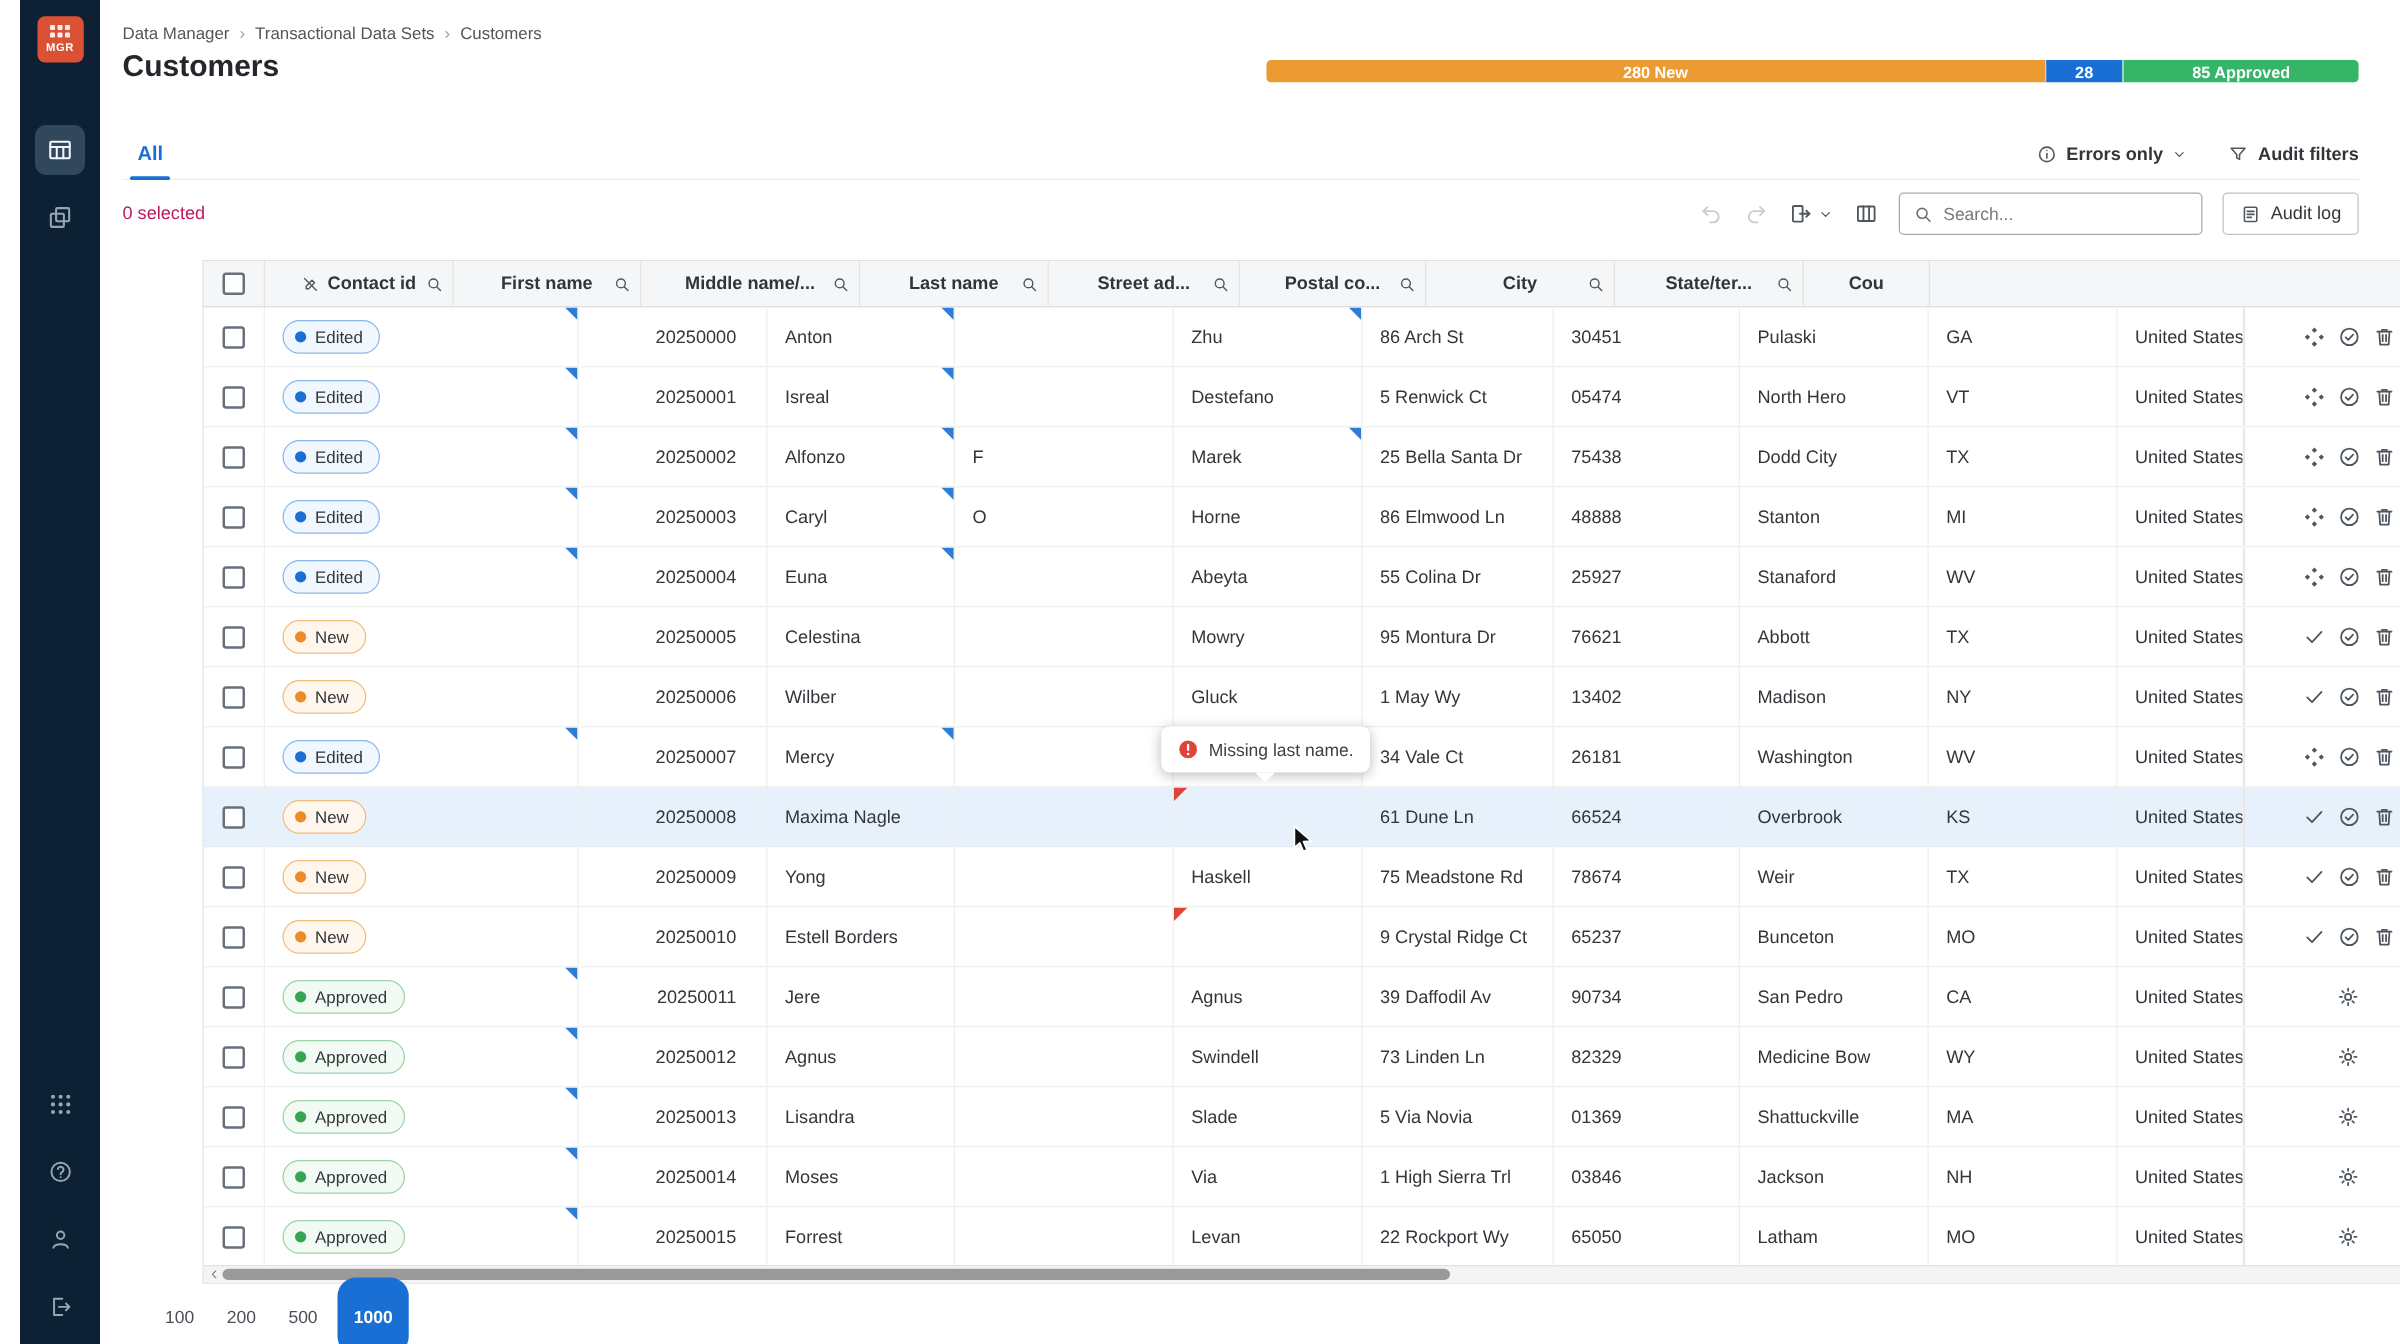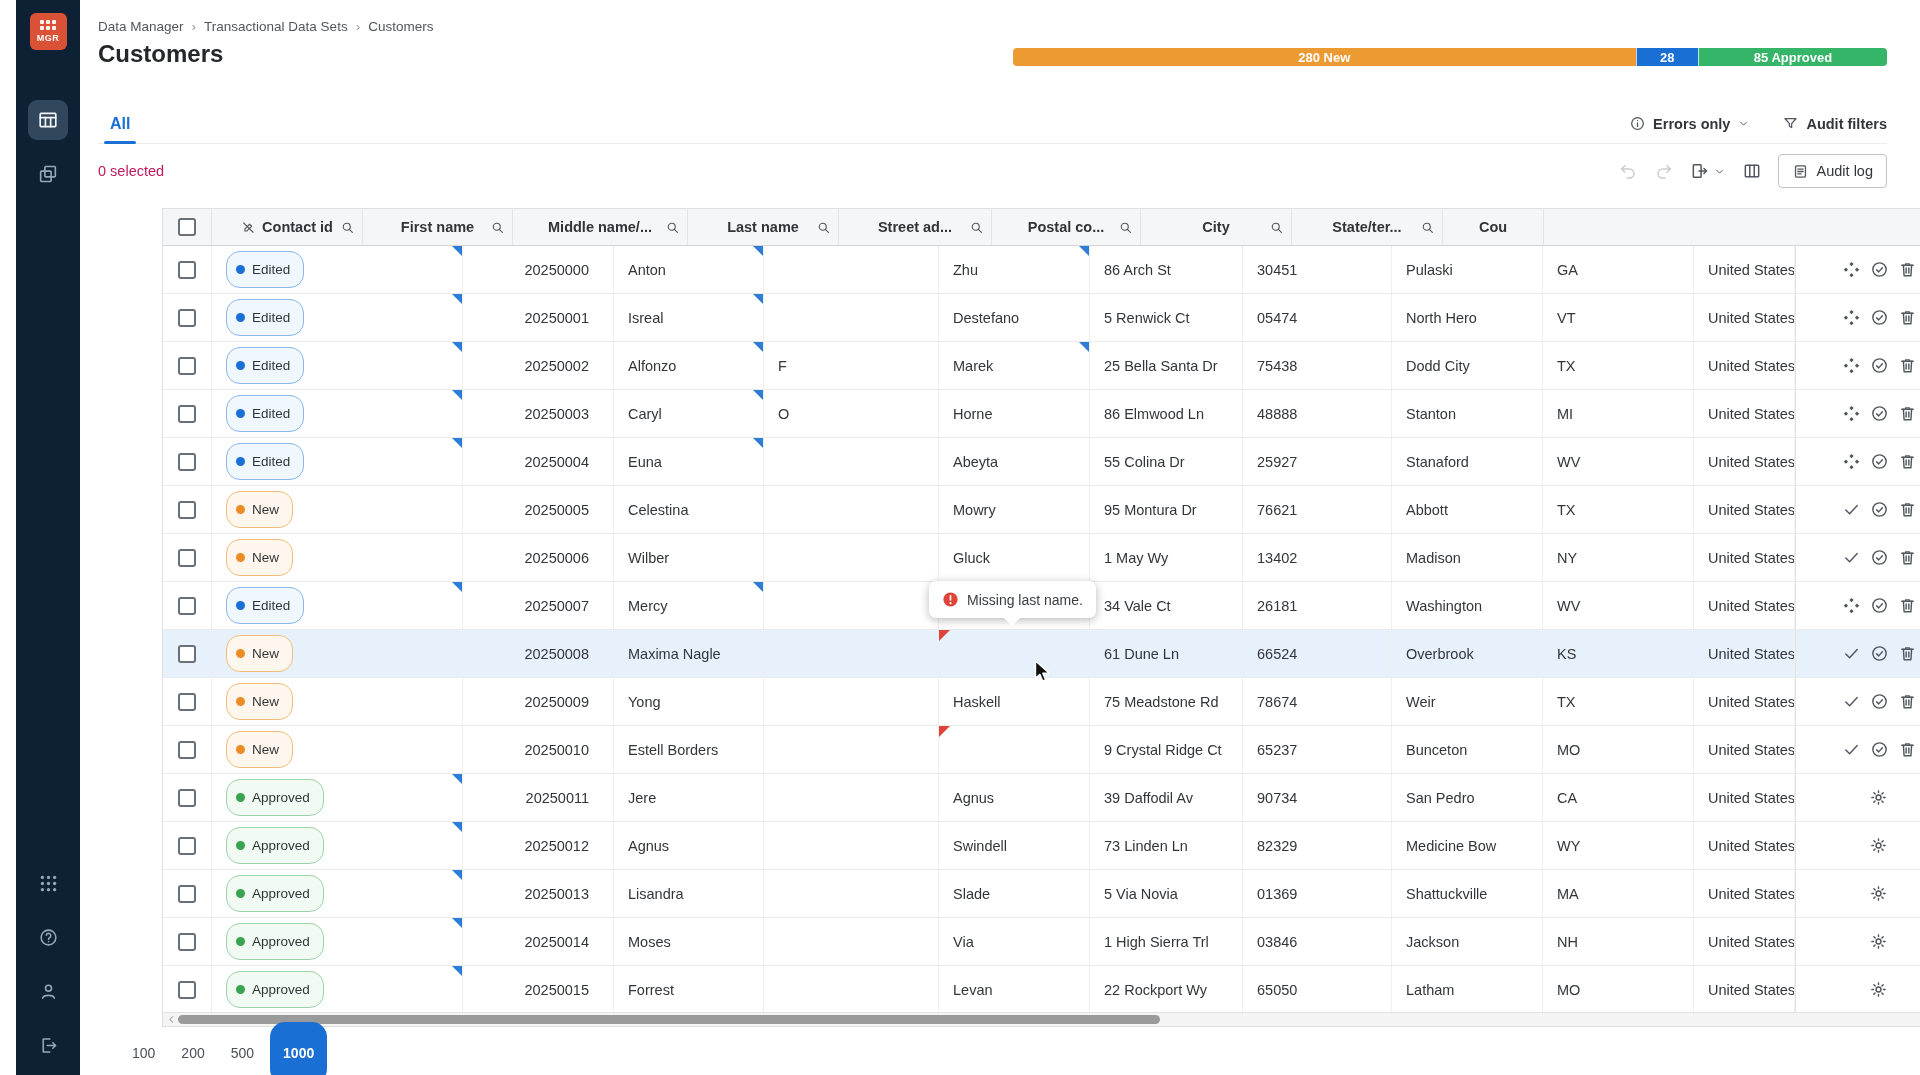--- a/index.html
+++ b/index.html
@@ -82,21 +82,21 @@
   .row-hover{background:#E7F1FB;}
   .td{flex:0 0 auto;display:flex;align-items:center;padding:0 14px;
     border-right:1px solid #EFEFEF;position:relative;overflow:hidden;white-space:nowrap;
     font-size:14.5px;color:#32363A;}
   .td-cb{justify-content:center;padding:0;}
   .td-num{justify-content:flex-end;padding-right:24px;}
   .c0{width:49px;}.c1{width:251px;}.c2{width:151px;}.c3{width:150px;}.c4{width:175px;}
   .c5{width:151px;}.c6{width:153px;}.c7{width:149px;}.c8{width:151px;}.c9{width:151px;}
   .c10{width:101px;}.ca{width:140px;}
   .cb{width:18px;height:18px;border:2px solid #68707A;border-radius:3px;background:#fff;}
-  .badge{display:inline-flex;align-items:center;gap:7px;height:37px;padding:0 13px 0 9px;
+  .badge{display:inline-flex;align-items:center;gap:7px;height:27px;padding:0 13px 0 9px;
     border:1px solid;border-radius:14px;font-size:13.5px;color:#32363A;background:#fff;}
   .bdot{width:9px;height:9px;border-radius:50%;}
   .td-actions{display:flex;align-items:center;justify-content:flex-end;gap:9px;
     padding:0 18px 0 0;border-left:1px solid #E4E4E4;border-right:none;color:#4E565E;}
   .td-actions .icon{width:19px;height:19px;}
   .single-action{margin-right:29px;}
   .corner-edit{position:absolute;top:0;right:0;width:0;height:0;
     border-top:10px solid #2E7CD6;border-left:10px solid transparent;}
   .corner-error{position:absolute;top:0;left:0;width:0;height:0;
     border-top:11px solid #DE4437;border-right:11px solid transparent;}
@@ -276,20 +276,29 @@
             </svg>
           </span>
       </span>
       <span class="icon tbtn">
           <svg viewBox="0 0 24 24" fill="none" stroke="currentColor" stroke-width="1.8" stroke-linecap="round" stroke-linejoin="round">
             <rect x="4" y="5" width="16" height="14" rx="1"></rect>
             <line x1="9.3" y1="5" x2="9.3" y2="19"></line>
             <line x1="14.7" y1="5" x2="14.7" y2="19"></line>
           </svg>
         </span>
+      <label class="searchbox">
+        <span class="icon sm">
+            <svg viewBox="0 0 24 24" fill="none" stroke="currentColor" stroke-width="1.8" stroke-linecap="round" stroke-linejoin="round">
+              <circle cx="10.8" cy="10.8" r="5.6"></circle>
+              <line x1="15" y1="15" x2="19.8" y2="19.8"></line>
+            </svg>
+          </span>
+        <input placeholder="Search..." style="">
+      </label>
       <button class="audit-log">
         <span class="icon sm">
             <svg viewBox="0 0 24 24" fill="none" stroke="currentColor" stroke-width="1.8" stroke-linecap="round" stroke-linejoin="round">
               <rect x="5" y="4" width="14" height="16" rx="1.5"></rect>
               <line x1="8.2" y1="8.6" x2="15.8" y2="8.6"></line>
               <line x1="8.2" y1="12" x2="15.8" y2="12"></line>
               <line x1="8.2" y1="15.4" x2="12.8" y2="15.4"></line>
             </svg>
           </span>
         <span>Audit log</span>

